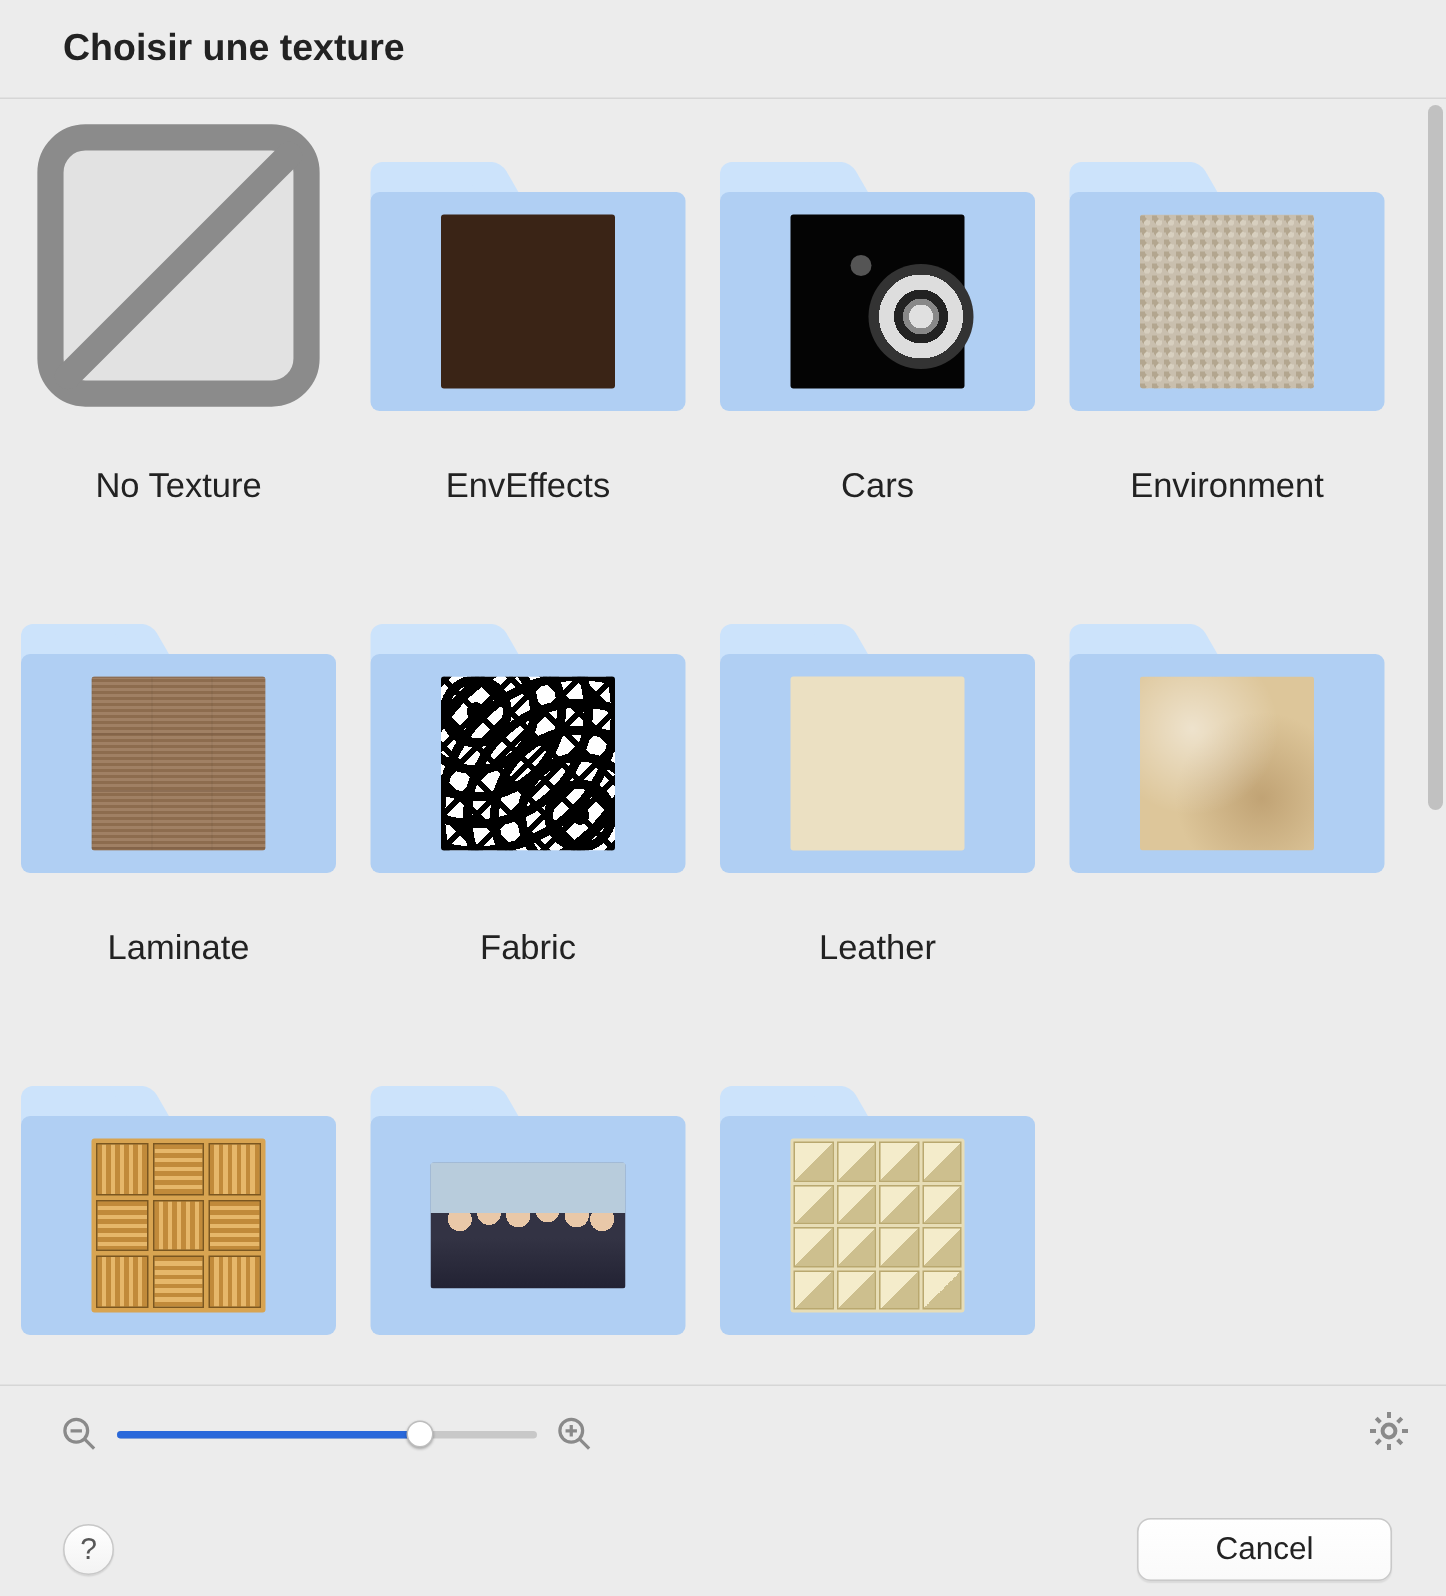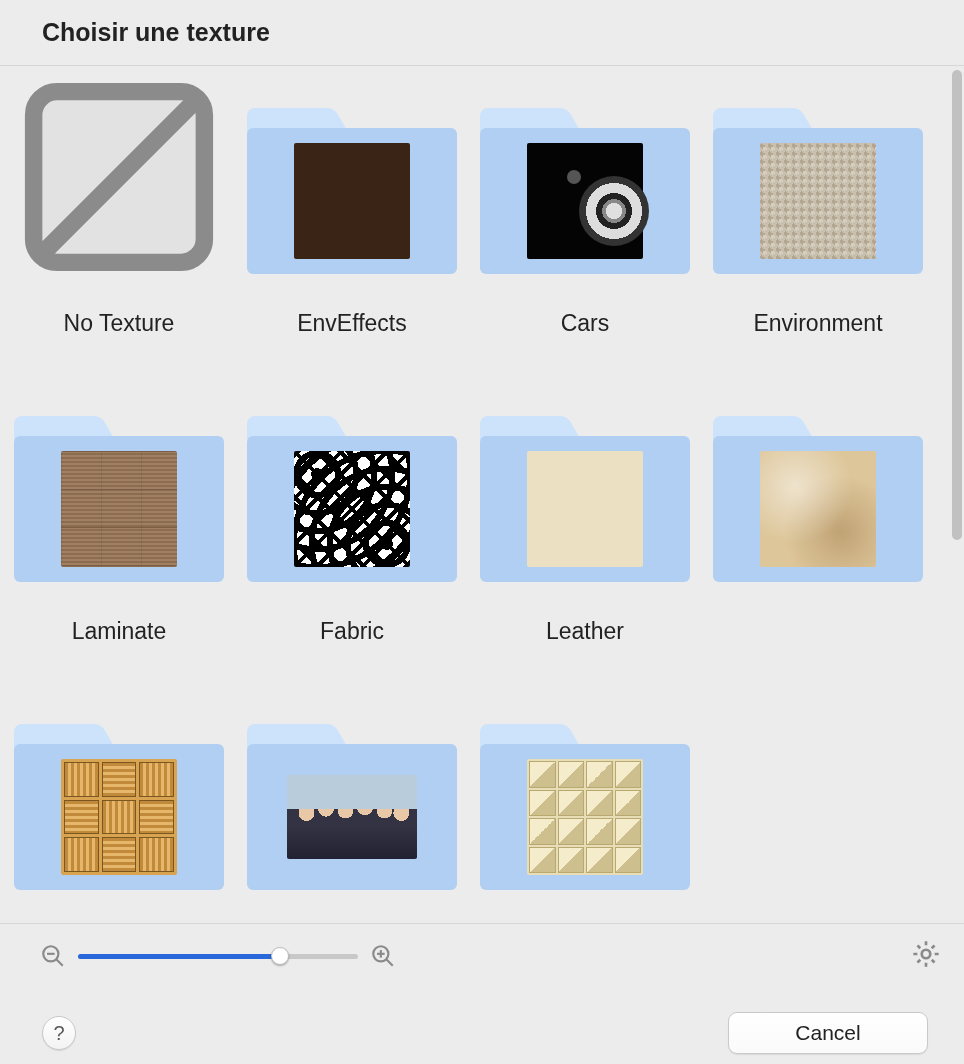--- a/index.html
+++ b/index.html
@@ -261,21 +261,21 @@
       border:1px solid #c8c8c8;
       background:linear-gradient(#fff,#f3f3f3);
       display:flex;align-items:center;justify-content:center;
       font-size:20px;color:#575757;
       box-shadow:0 1px 1px rgba(0,0,0,.1);
       margin-right:auto;
       margin-left:6px;
       cursor:pointer;
     }
     .push-btn {
-      width:200px;height:42px;border-radius:9px;
+      width:170px;height:42px;border-radius:9px;
       border:1px solid #c9c9c9;
       background:linear-gradient(#ffffff,#fafafa);
       font-size:21px;color:#222;
       box-shadow:0 1px 1px rgba(0,0,0,.08);
       cursor:pointer;
     }
   </style>
 </head>
 <body>
 

